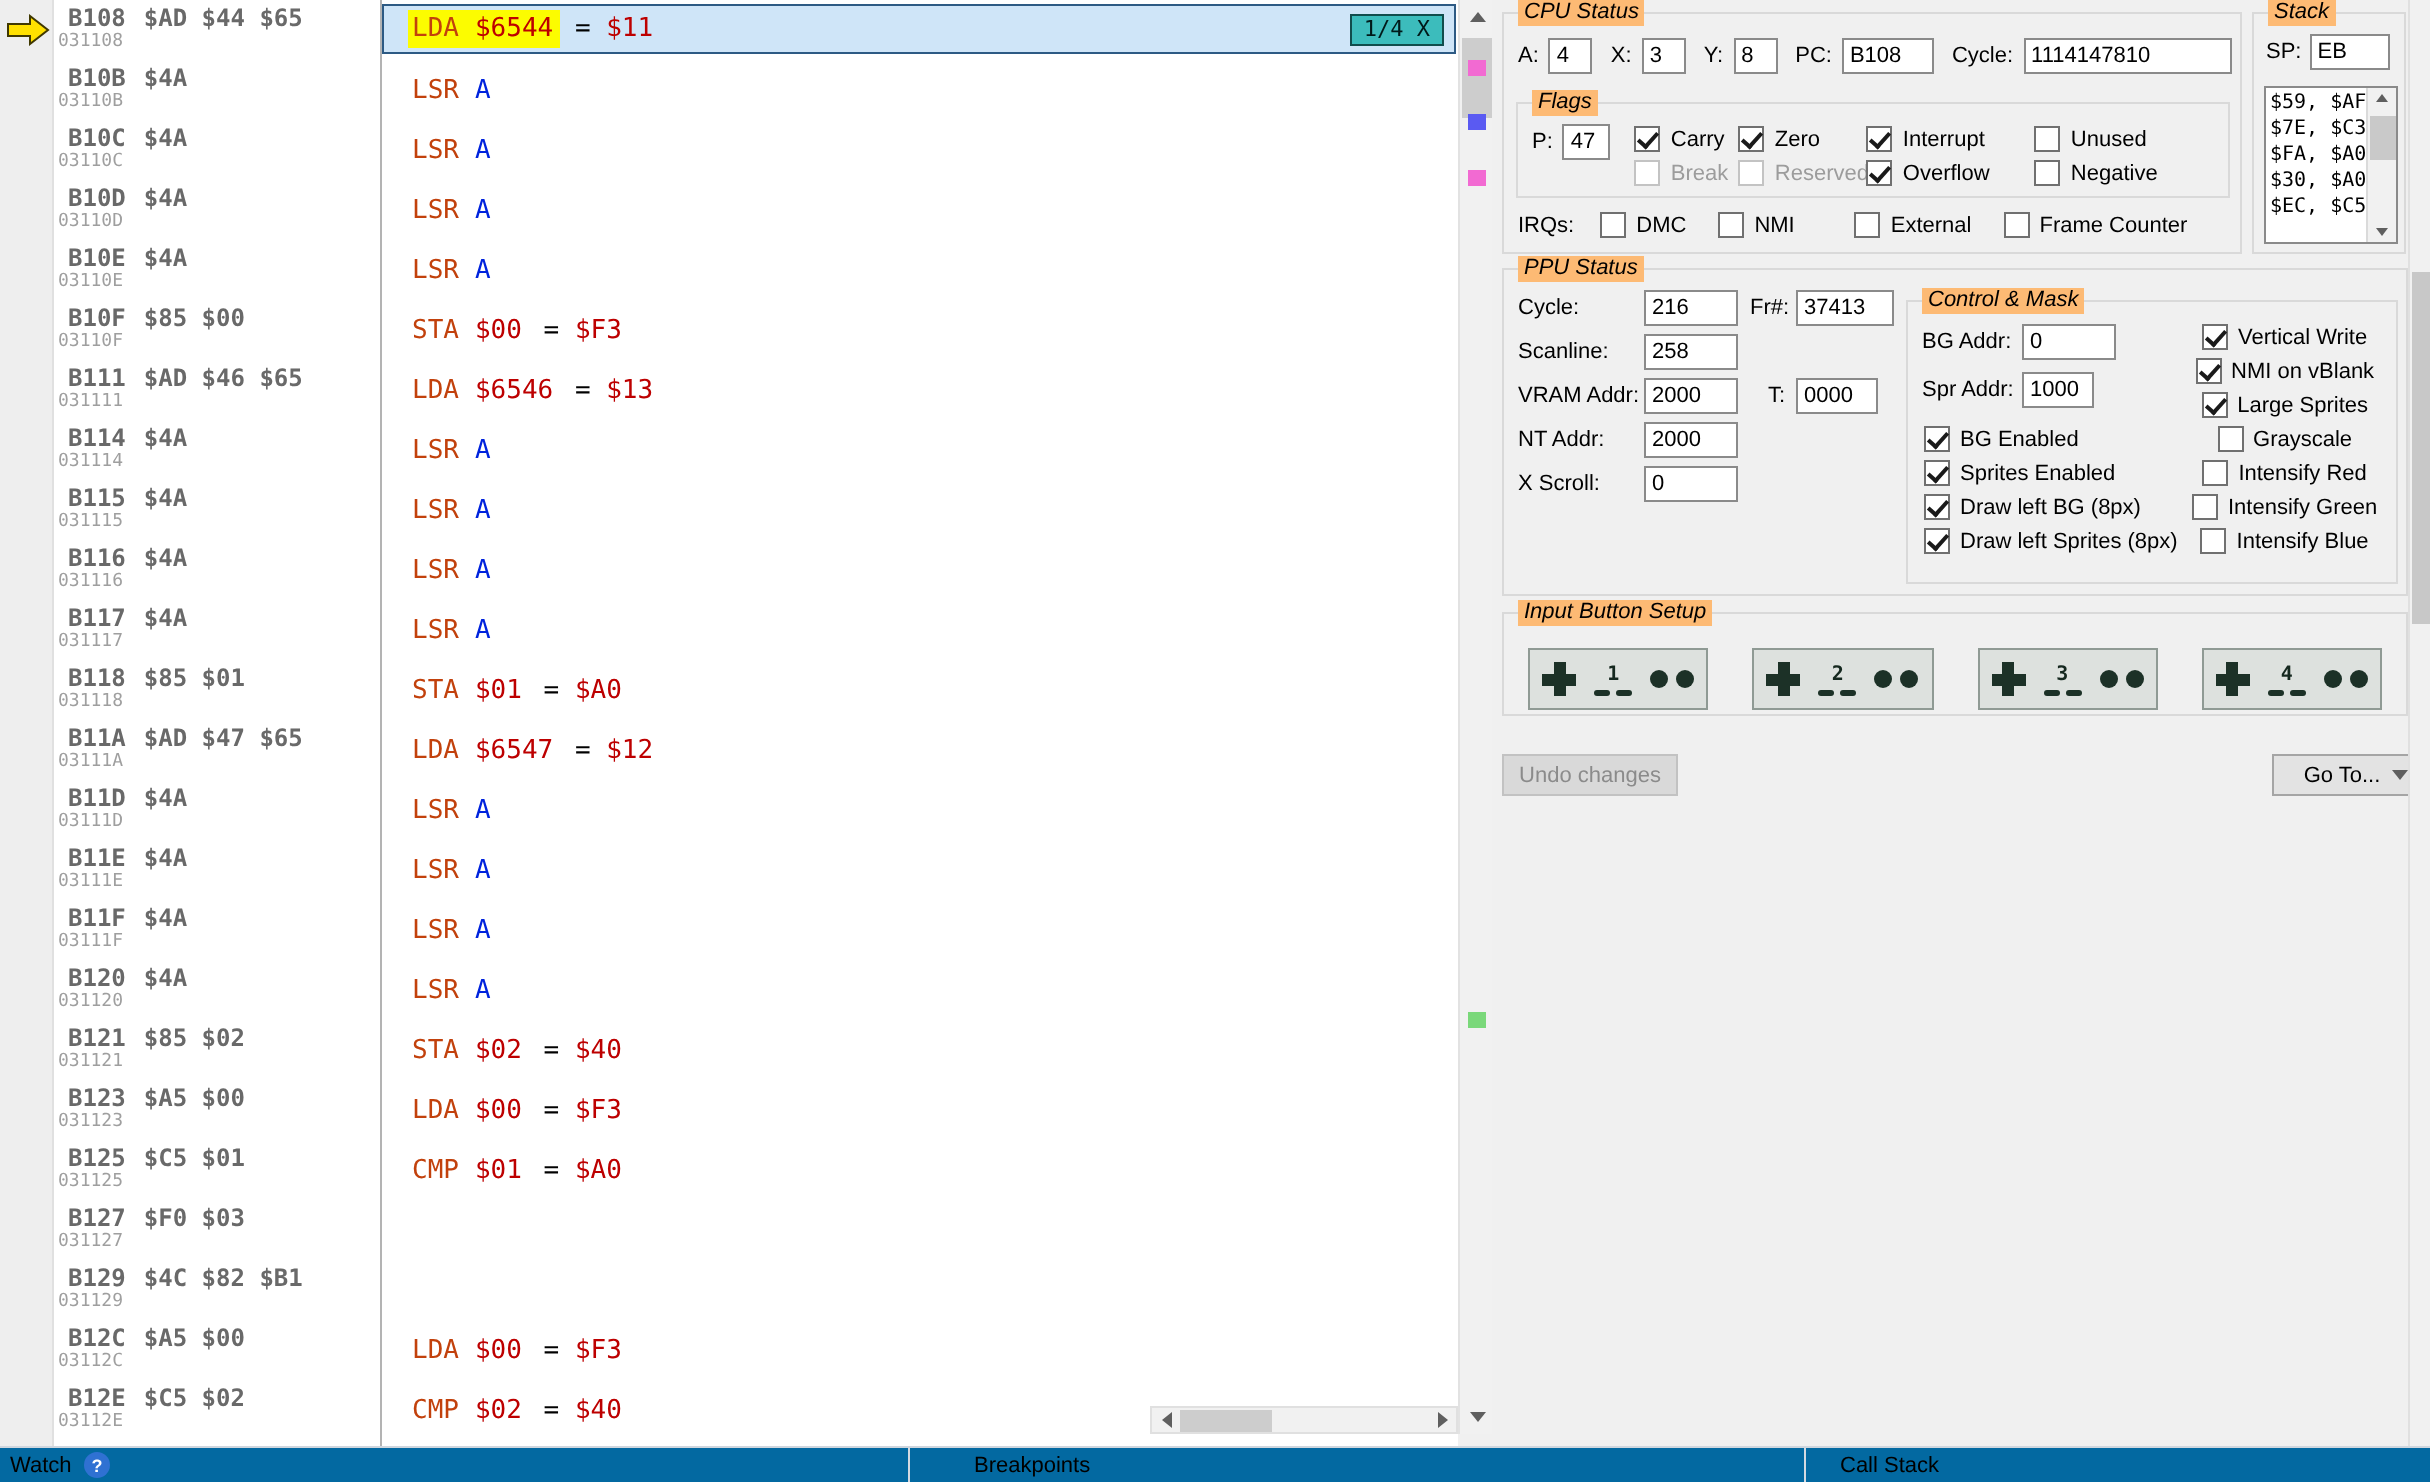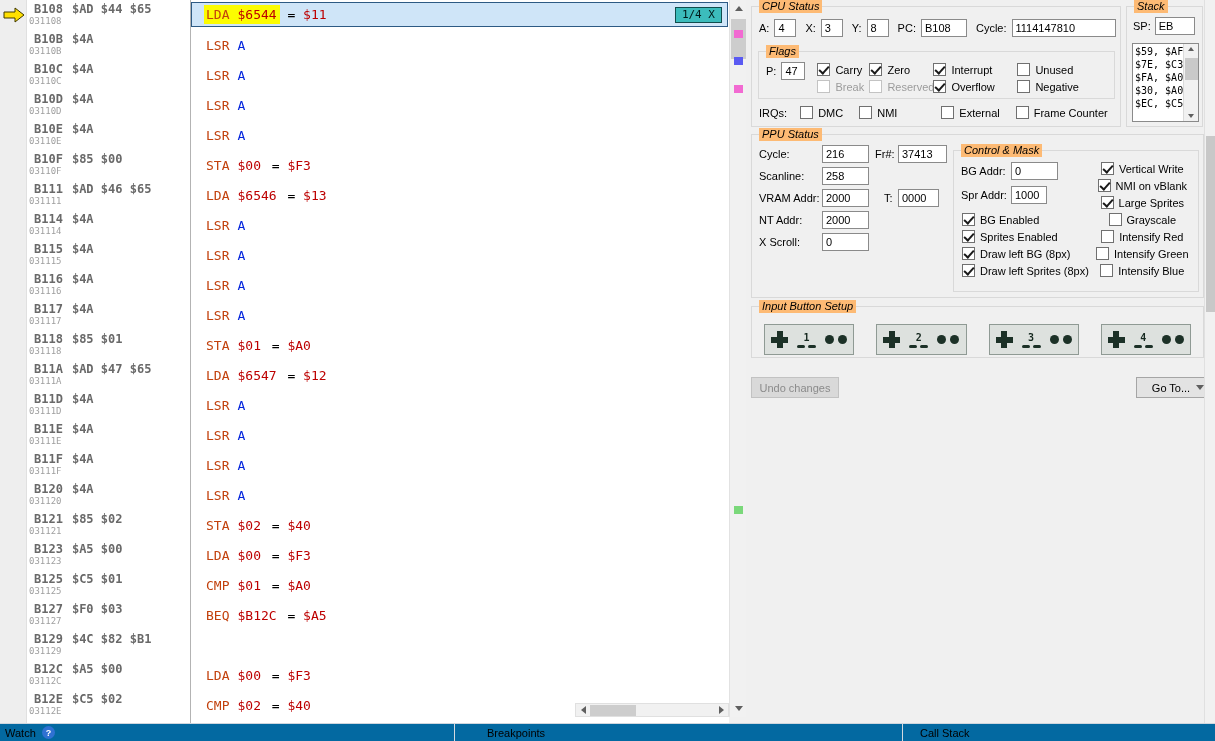--- a/index.html
+++ b/index.html
@@ -67,21 +67,21 @@
 .check.disabled .clab { color:#9c9c9c; }
 
 .cpu-box { left:751px; top:6px; width:370px; height:121px; }
 #cpu-regs { position:absolute; left:7px; top:12px; display:flex; align-items:center; gap:5px; }
 .flags-box { left:6px; top:44px; width:357px; height:48px; }
 .p-row { position:absolute; left:7px; top:10px; display:flex; align-items:flex-start; }
 .p-row .tb { width:24px; margin-left:5px; }
 #flags-grid { margin-left:12px; display:grid; grid-template-columns:52px 64px 84px 92px; row-gap:4px; align-content:start; margin-top:1px; }
 .irqs-row { position:absolute; left:7px; top:99px; display:flex; align-items:center; }
 #irqs-checks { display:flex; gap:16px; margin-left:13px; }
-#irqs-checks .check:nth-child(3) { margin-left:28px; }
+#irqs-checks .check:nth-child(3) { margin-left:14px; }
 
 .stack-box { left:1126px; top:6px; width:77px; height:121px; }
 .sp-row { position:absolute; left:6px; top:10px; display:flex; align-items:center; }
 .sp-row .tb { width:40px; margin-left:4px; }
 .stack-list { position:absolute; left:5px; top:36px; width:67px; height:79px; background:#fff; border:1px solid #8a8a8a; overflow:hidden; }
 #stack-items { position:absolute; left:2px; top:1px; font-family:"DejaVu Sans Mono",monospace; font-size:10px; line-height:13px; }
 .sl-scroll { position:absolute; right:0; top:0; width:15px; height:100%; background:#f1f1f1; border-left:1px solid #dadada; }
 .sl-up { position:absolute; top:3px; left:4px; }
 .sl-down { position:absolute; bottom:3px; left:4px; }
 .sl-thumb { position:absolute; left:1px; top:14px; width:13px; height:22px; background:#c9c9c9; }
@@ -448,28 +448,20 @@
       <span class="res"><span class="eq">&nbsp;=&nbsp;</span><span class="val">$A0</span></span>
 
     </div>
   </div>
 
   <div class="drow">
 
     <div class="addr-block">
       <div class="a-row1"><span class="a-main">B127</span><span class="a-bytes">$F0 $03</span></div>
       <div class="a-sub">031127</div>
-    </div>
-    <div class="ins-cell">
-      <span class="hlwrap">
-            <span class="mn">BEQ</span>
-            <span class="op op-addr">$B12C</span>
-          </span>
-      <span class="res"><span class="eq">&nbsp;=&nbsp;</span><span class="val">$A5</span></span>
-
     </div>
   </div>
 
   <div class="drow">
 
     <div class="addr-block">
       <div class="a-row1"><span class="a-main">B129</span><span class="a-bytes">$4C $82 $B1</span></div>
       <div class="a-sub">031129</div>
     </div>
   </div>

